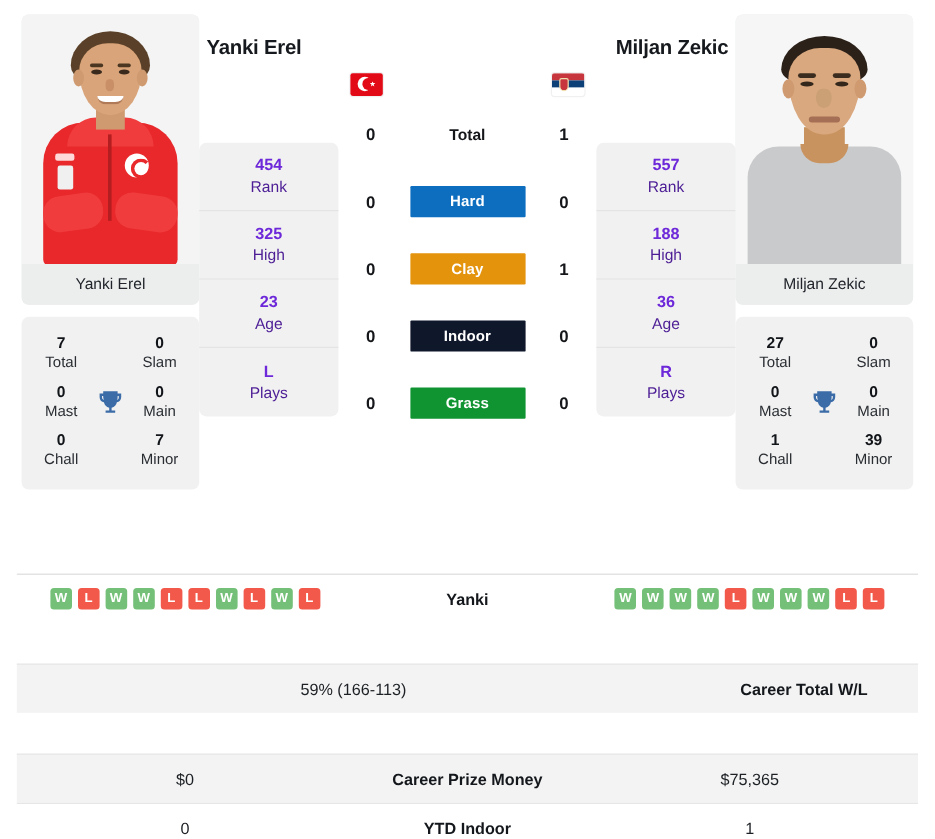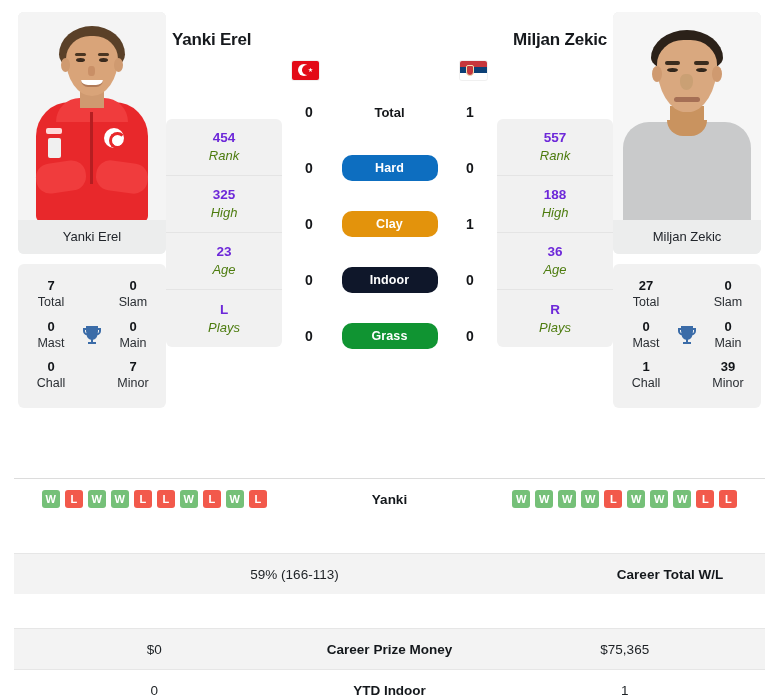--- a/index.html
+++ b/index.html
@@ -148,21 +148,21 @@
   .stat-cell {
     height: 57px;
     display: flex;
     flex-direction: column;
     align-items: center;
     justify-content: center;
     border-bottom: 1px solid #e4e4e4;
   }
   .stat-cell:last-child { border-bottom: none; }
   .stat-val { font-size: 13.5px; font-weight: bold; color: #6d28d9; line-height: 1.3; }
-  .stat-lbl { font-size: 13px; color: #4d7c0f; line-height: 1.35; font-style: italic; }
+  .stat-lbl { font-size: 13px; color: #4c1d95; line-height: 1.35; }
 
   .surface-col { flex: 1; padding: 0 4px; }
 
   .flag-row {
     display: flex;
     justify-content: space-between;
     padding: 0 6px;
     height: 28px;
     align-items: center;
   }
@@ -209,21 +209,21 @@
     color: #141619;
   }
   .surf-pill {
     flex: 1;
     max-width: 96px;
     margin: 0 auto;
     text-align: center;
     font-size: 12.5px;
     font-weight: bold;
     color: #ffffff;
-    border-radius: 10px;
+    border-radius: 1px;
     padding: 6px 8px;
     letter-spacing: .1px;
   }
   .surf-total {
     flex: 1;
     max-width: 96px;
     margin: 0 auto;
     text-align: center;
     font-size: 13px;
     font-weight: bold;

